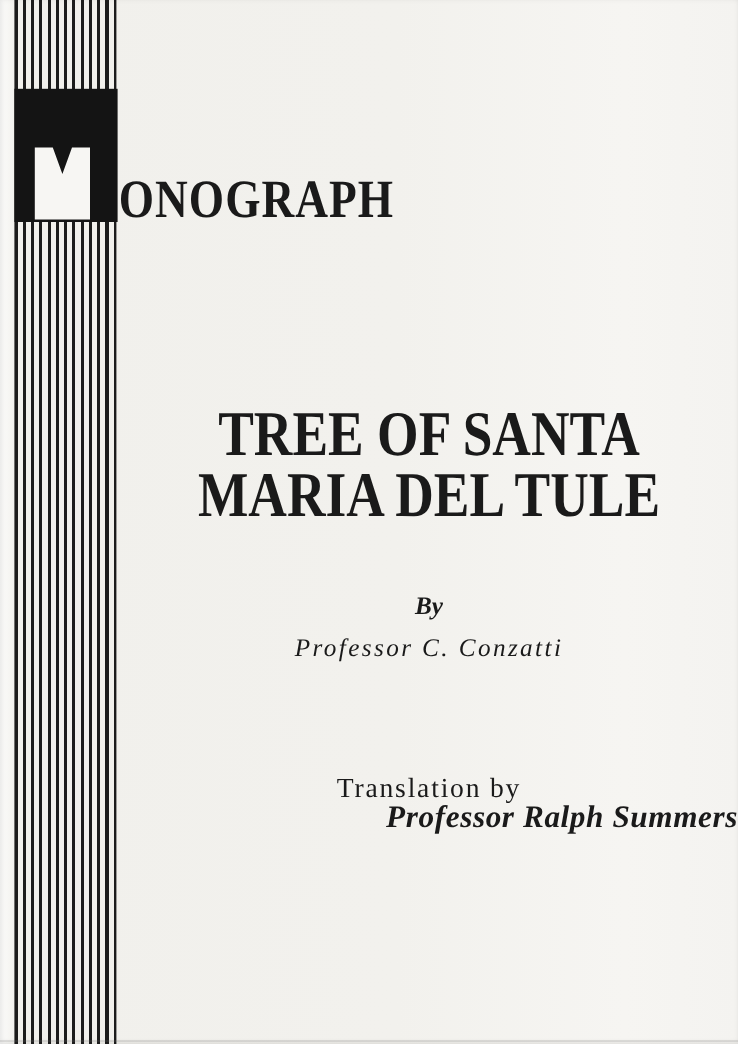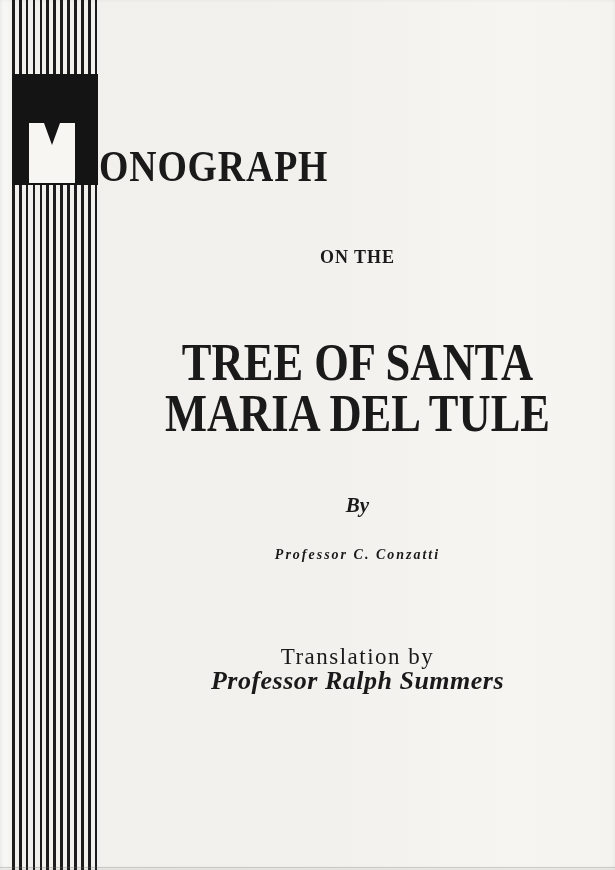--- a/index.html
+++ b/index.html
@@ -66,55 +66,55 @@
     font-weight: bold;
     transform: scaleX(0.84);
     transform-origin: 50% 0;
   }
   .by {
     top: 495px;
     font-size: 21px; line-height: 21px;
     font-weight: bold; font-style: italic;
   }
   .author {
-    top: 544px;
-    font-size: 14px; line-height: 21px;
-    font-weight: bold; font-style: italic;
+    top: 530px;
+    font-size: 21px; line-height: 21px;
+    font-weight: normal; font-style: italic;
     letter-spacing: 2px;
   }
   .transl {
     top: 645px;
     font-size: 23px; line-height: 23px;
     font-weight: normal;
     letter-spacing: 1.5px;
   }
   .translator {
     top: 668px;
     font-size: 26px; line-height: 26px;
     font-weight: bold; font-style: italic;
     letter-spacing: 0.5px;
+    text-align: right;
   }
 </style>
 </head>
 <body>
 
 <div class="page">
 
   <div class="stripes"></div>
 
   <div class="monogram">
     <svg viewBox="0 0 86 111" xmlns="http://www.w3.org/2000/svg" aria-hidden="true">
       <polygon points="17,49 32,49 40,71 48,49 63,49 63,109 17,109" fill="#f7f6f3"></polygon>
     </svg>
     <span class="sr">M</span>
   </div>
 
   <div class="onograph">ONOGRAPH</div>
 
-  <div class="line onthe">ON THE</div>
 
   <div class="line title-wrap">
     <div>TREE OF SANTA</div>
     <div>MARIA DEL TULE</div>
   </div>
 
   <div class="line by">By</div>
 
   <div class="line author">Professor C. Conzatti</div>
 

